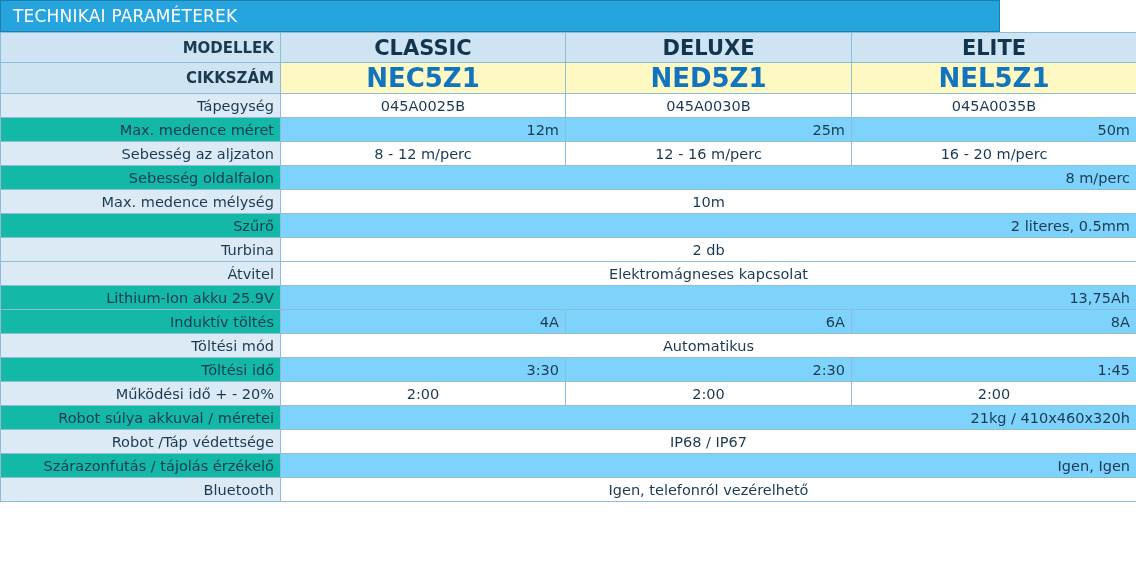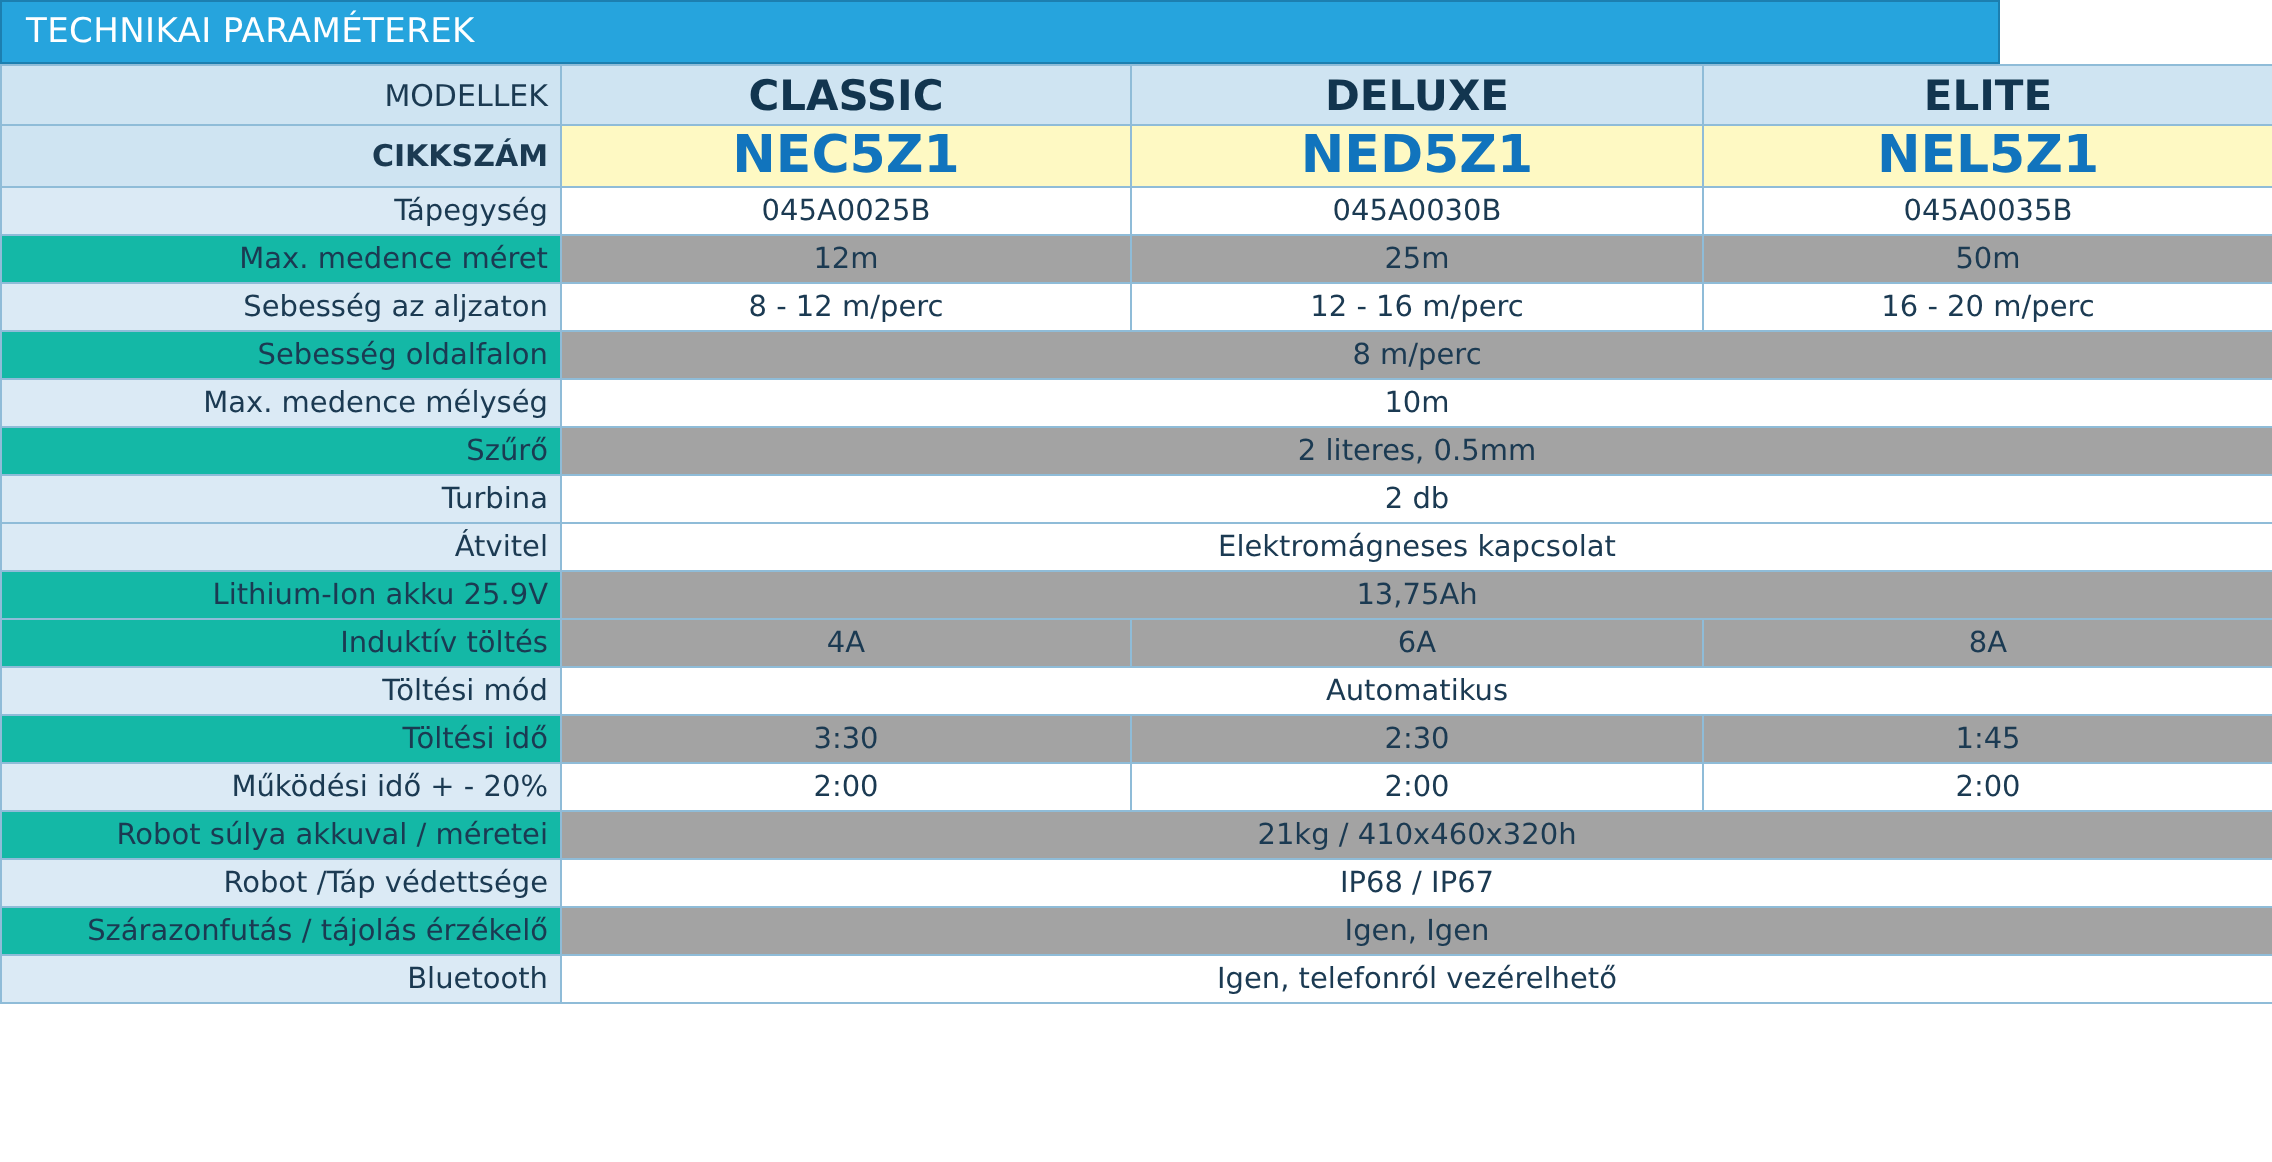--- a/index.html
+++ b/index.html
@@ -54,21 +54,21 @@
     background: #dbeaf5;
     color: #12354f;
   }
   td.value {
     text-align: center;
     background: #ffffff;
     margin-top: 28px;
   }
   tr.models td.label {
     background: #cfe4f2;
-    font-weight: normal;
+    font-weight: bold;
     font-size: 15px;
     height: 30px;
   }
   tr.models td.value {
     background: #cfe4f2;
     font-weight: bold;
     font-size: 21px;
     color: #12354f;
     height: 30px;
   }
@@ -79,21 +79,21 @@
     height: 30px;
     padding-left: 44px;
   }
   tr.sku td.value {
     background: #fef9c3;
     font-weight: bold;
     font-size: 26px;
     color: #1174bd;
     height: 30px;
   }
-  tr.shade td.value { background: #a3a3a3; }
+  tr.shade td.value { background: #7dd3fc; text-align: right; }
   tr.shade td.label { background: #14b8a6; }
   td.span3 { text-align: center; }
 </style>
 </head>
 <body>
 
 <div class="sheet">
 
   <div class="title-bar">
     <span class="title-text">TECHNIKAI PARAMÉTEREK</span>

